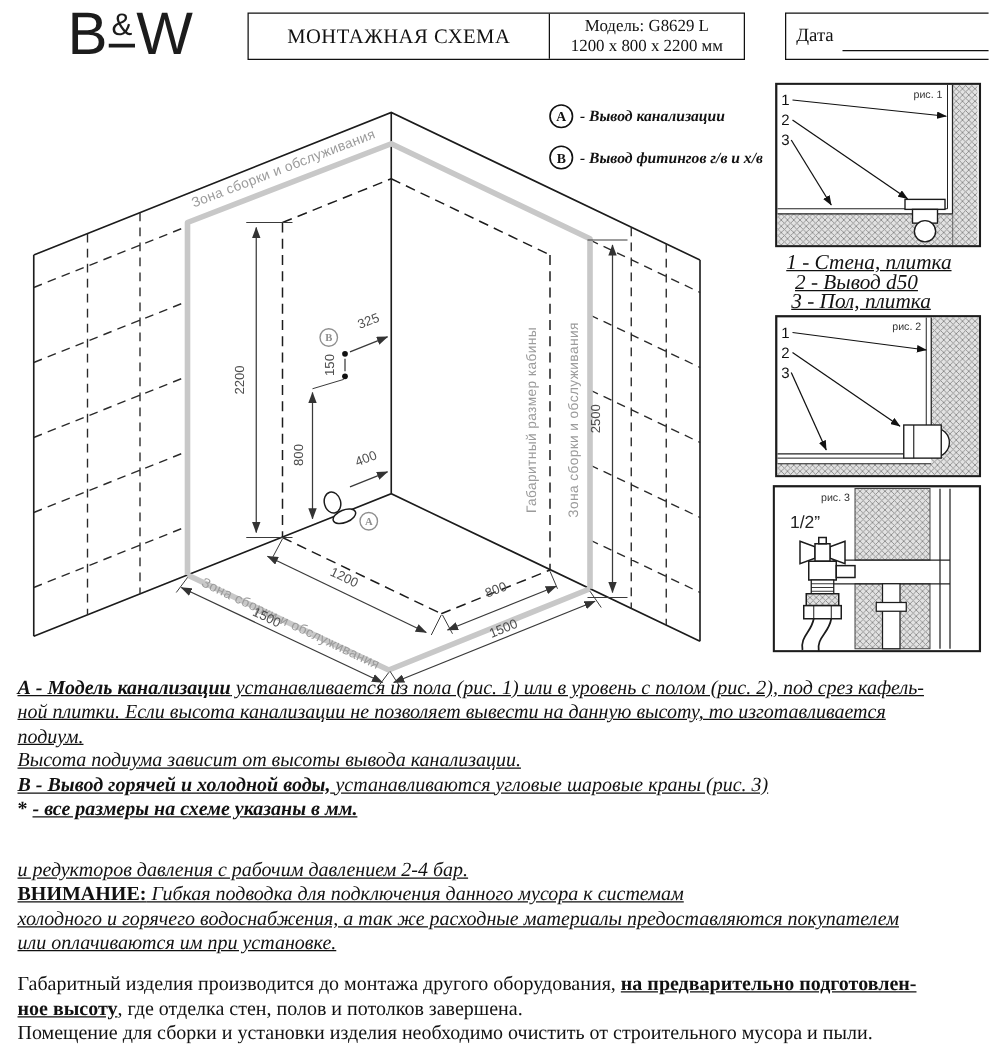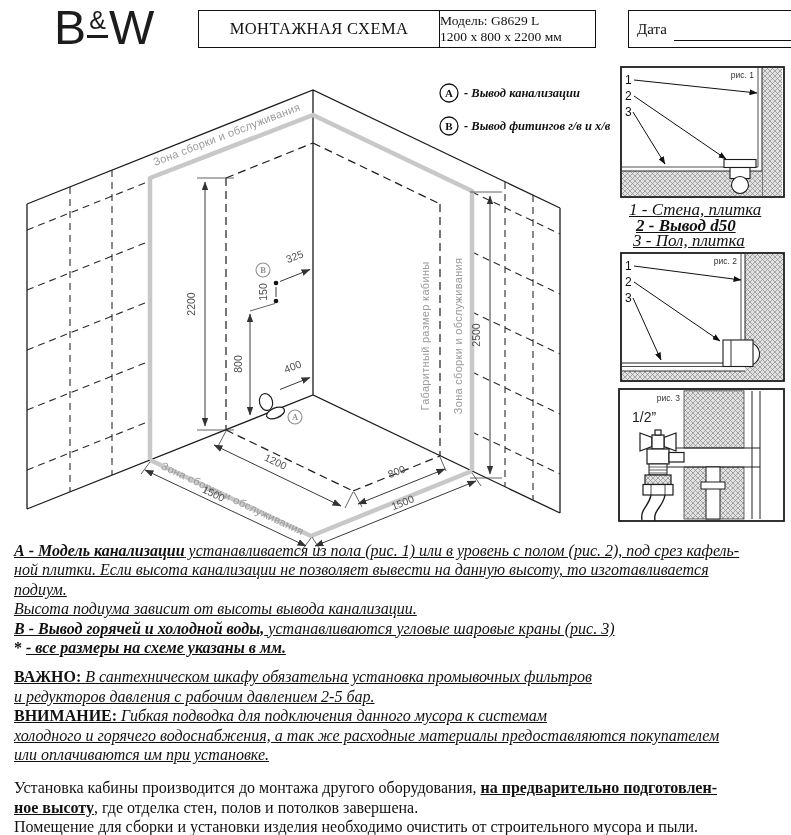--- a/index.html
+++ b/index.html
@@ -10,30 +10,30 @@
         font-family:"Liberation Sans", sans-serif;font-weight:300;color:#1c1c1c;}
   #logo .big{font-size:48px;line-height:52px;}
   #logo .ampwrap{display:inline-flex;flex-direction:column;align-items:center;margin:6px 1px 0 1px;}
   #logo .amp{font-size:25px;line-height:25px;}
   #logo .ampline{width:21px;border-bottom:3px solid #1c1c1c;margin-top:2px;}
   .hbox{position:absolute;border:1.6px solid #111;box-sizing:border-box;background:#fff;}
   #titletable{left:198px;top:10px;width:398px;height:38px;display:flex;}
   #cell-title{width:240px;display:flex;align-items:center;justify-content:center;
               font-size:16.5px;letter-spacing:.4px;}
   #cell-model{flex:1;border-left:1.6px solid #111;display:flex;flex-direction:column;
-              justify-content:center;font-size:13.5px;line-height:16px;}
+              align-items:center;justify-content:center;font-size:13.5px;line-height:16px;}
   #datebox{left:628px;top:10px;width:174px;height:38px;display:flex;align-items:center;padding:0 8px;}
   #datebox .dl{font-size:15px;}
   #datebox .dline{flex:1;border-bottom:1.3px solid #111;height:22px;margin-left:7px;}
   
   .figbox{position:absolute;}
   #figlegend{position:absolute;left:622px;top:202px;width:160px;
              font-style:italic;font-size:17px;line-height:15.5px;}
   #figlegend .fl{text-decoration:underline;white-space:nowrap;}
-  #figlegend .fl1{margin-left:7px;} #figlegend .fl2{margin-left:14px;font-weight:bold;} #figlegend .fl3{margin-left:11px;}
+  #figlegend .fl1{margin-left:7px;} #figlegend .fl2{margin-left:14px;} #figlegend .fl3{margin-left:11px;}
   
   #notes{position:absolute;left:14px;top:541px;width:766px;font-size:16px;line-height:19.4px;}
   #notes p{margin:0;}
   #notes .mt1{margin-top:10px;} #notes .mt2{margin-top:14px;}
   .i{font-style:italic;text-decoration:underline;} .b{font-weight:bold;} .bi{font-weight:bold;font-style:italic;}
   .u{text-decoration:underline;}
   
   .dim{font:10.5px "Liberation Sans", sans-serif;fill:#4f4f4f;}
   .zlabel{font:11px "Liberation Sans", sans-serif;fill:#9b9b9b;letter-spacing:.3px;}
   .badge-t{font:bold 8.5px "Liberation Serif", serif;fill:#8f8f8f;}
@@ -278,26 +278,26 @@
   <div id="notes">
     <p>
       <span><span class="bi u">А - Модель канализации</span><span class="i"> устанавливается из пола (рис. 1) или в уровень с полом (рис. 2), под срез кафель-</span></span><br>
       <span class="i">ной плитки. Если высота канализации не позволяет вывести на данную высоту, то изготавливается</span><br>
       <span class="i">подиум.</span><br>
       <span class="i">Высота подиума зависит от высоты вывода канализации.</span><br>
       <span><span class="bi u">В - Вывод горячей и холодной воды,</span><span class="i"> устанавливаются угловые шаровые краны (рис. 3)</span></span><br>
       <span><span class="b">* </span><span class="bi u">- все размеры на схеме указаны в мм.</span></span>
     </p>
     <p class="mt1">
-      <span><span class="b u">ВАЖНО:</span><span class="i"> В сантехническом шкафу обязательна установка промывочных фильтров</span></span><br>
-      <span class="i">и редукторов давления с рабочим давлением 2-5 бар.</span><br>
+      <br>
+      <span class="i">и редукторов давления с рабочим давлением 2-4 бар.</span><br>
       <span><span class="b u">ВНИМАНИЕ:</span><span class="i"> Гибкая подводка для подключения данного мусора к системам</span></span><br>
       <span class="i">холодного и горячего водоснабжения, а так же расходные материалы предоставляются покупателем</span><br>
       <span class="i">или оплачиваются им при установке.</span>
     </p>
     <p class="mt2">
-      <span><span>Установка кабины производится до монтажа другого оборудования, </span><span class="b u">на предварительно подготовлен-</span></span><br>
+      <span><span>Габаритный изделия производится до монтажа другого оборудования, </span><span class="b u">на предварительно подготовлен-</span></span><br>
       <span><span class="b u">ное высоту</span><span>, где отделка стен, полов и потолков завершена.</span></span><br>
       <span>Помещение для сборки и установки изделия необходимо очистить от строительного мусора и пыли.</span>
     </p>
   </div>
 
 </div>
 
 </body></html>

